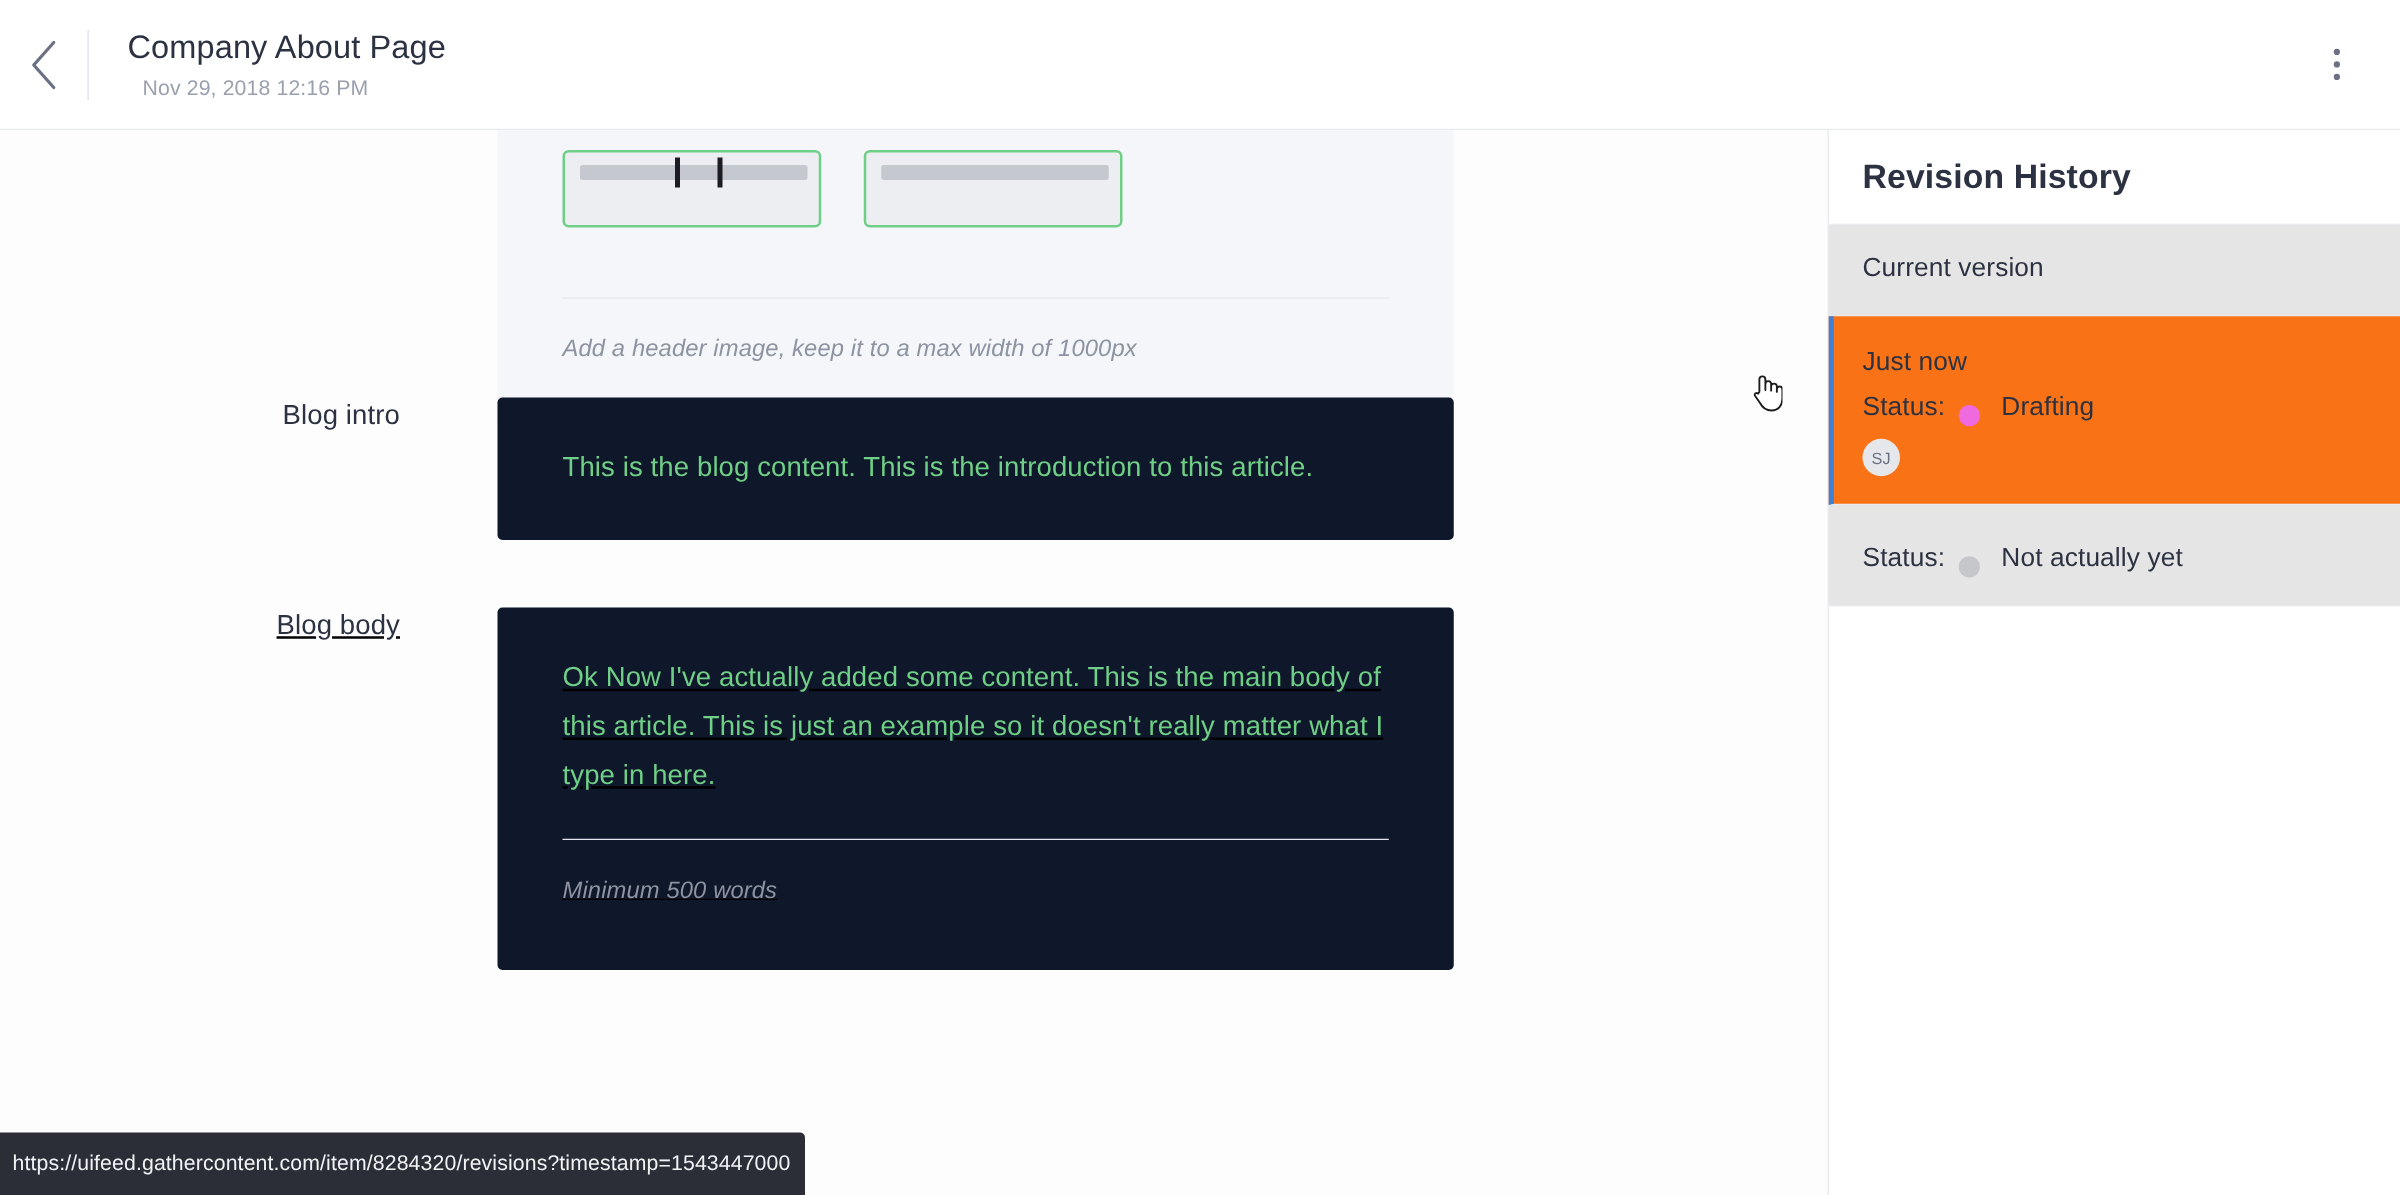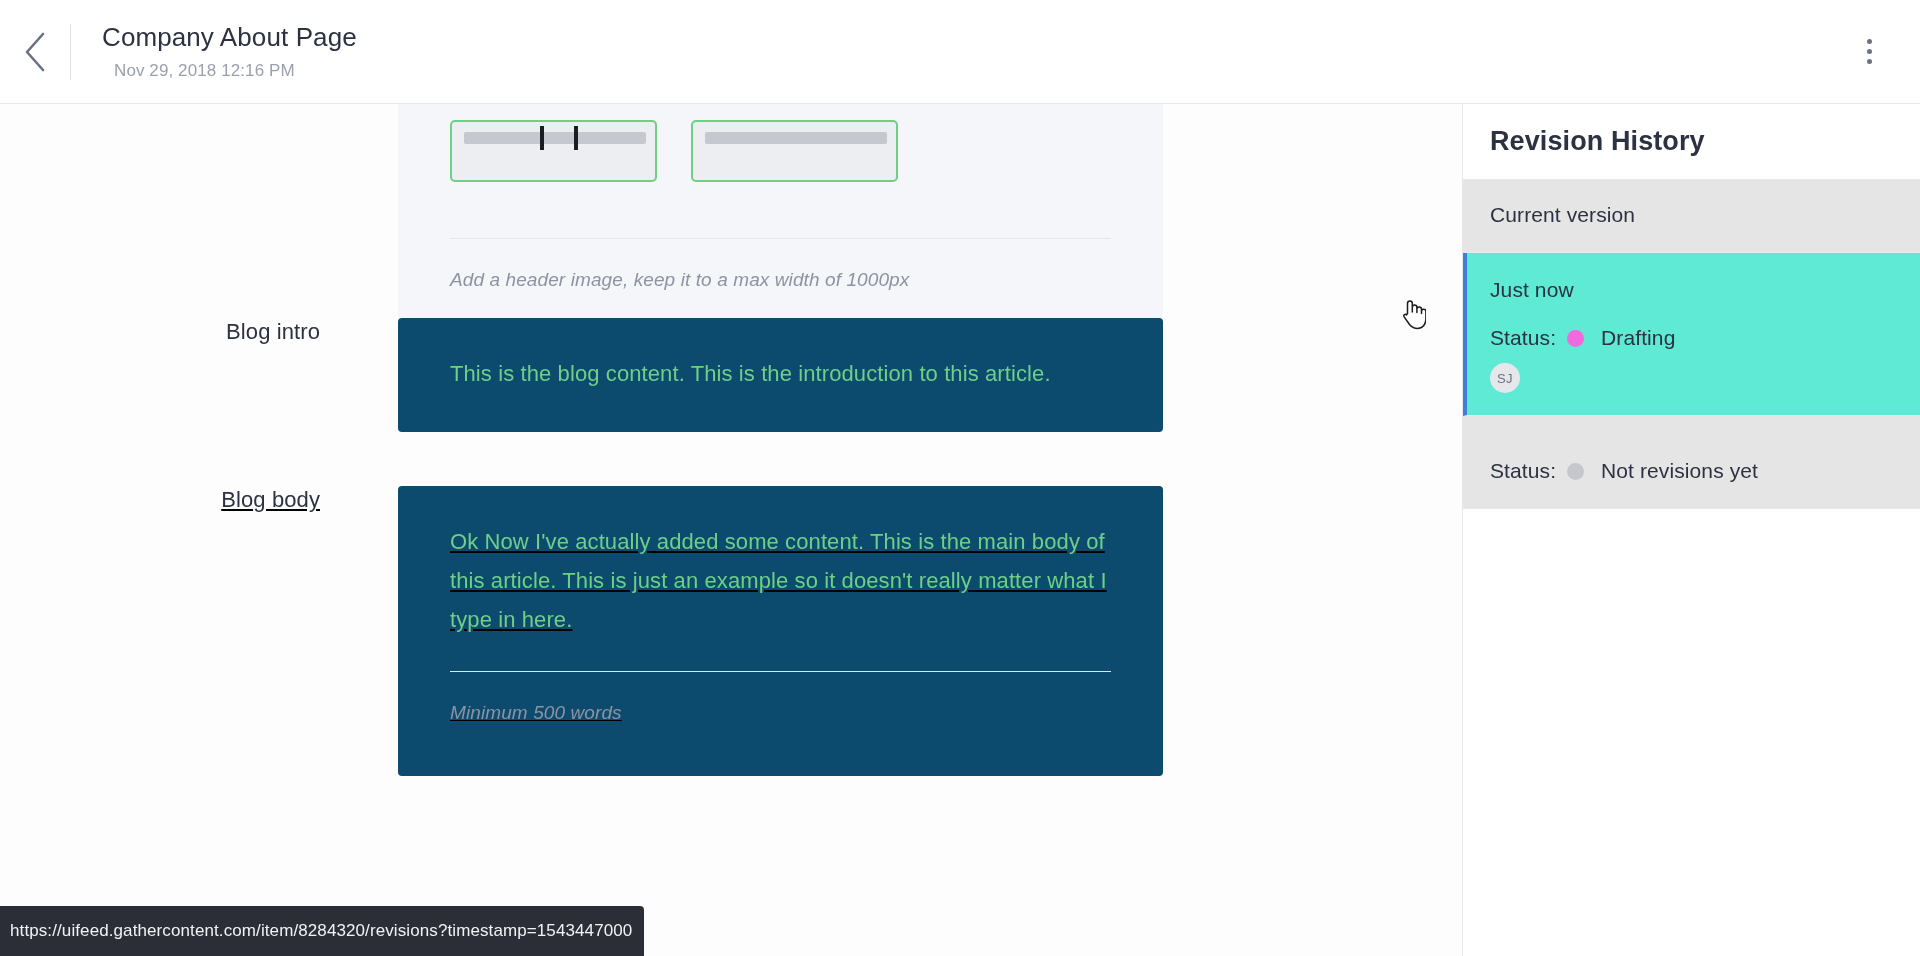--- a/index.html
+++ b/index.html
@@ -123,21 +123,21 @@
     flex: 0 0 398px;
     text-align: right;
     padding-right: 78px;
     font-size: 22px;
     color: #2c3241;
     line-height: 28px;
     letter-spacing: 0.1px;
   }
 
   .field-card {
-    background: #0c4a6e;
+    background: #0f172a;
     border-radius: 4px;
     width: 765px;
     flex: 0 0 765px;
   }
 
   .field-value {
     font-size: 22px;
     line-height: 39px;
     color: #6fcf86;
     padding: 0 52px;
@@ -246,22 +246,22 @@
 
   .rev-time {
     font-size: 21px;
     color: #2c3241;
     line-height: 30px;
     letter-spacing: 0.1px;
   }
 
   .rev-status {
     display: flex;
-    align-items: center;
-    margin-top: 18px;
+    align-items: flex-end;
+    margin-top: 6px;
     font-size: 21px;
     color: #2c3241;
     line-height: 30px;
     letter-spacing: 0.1px;
   }
   .rev-status .lbl { margin-right: 11px; }
   .rev-dot {
     width: 17px; height: 17px;
     border-radius: 50%;
     display: inline-block;
@@ -379,35 +379,35 @@
     <div class="sidebar">
 
       <div class="sidebar-header">
         <div class="sidebar-title">Revision History</div>
       </div>
 
       <div class="rev-item current">
         <div class="rev-time">Current version</div>
       </div>
 
-      <div class="rev-item selected" style="background: #5eead4; border-left-color: rgb(63, 127, 212);">
+      <div class="rev-item selected" style="background: #f97316; border-left-color: rgb(63, 127, 212);">
         <div class="rev-time">Just now</div>
         <div class="rev-status">
           <span class="lbl">Status:</span>
           <span class="rev-dot" id="dot-1" style="background: rgb(238, 106, 222);"></span>
           <span>Drafting</span>
         </div>
         <div class="avatar">SJ</div>
       </div>
 
       <div class="rev-item">
         <div class="rev-status">
           <span class="lbl">Status:</span>
           <span class="rev-dot" id="dot-2" style="background: rgb(198, 199, 204);"></span>
-          <span>Not revisions yet</span>
+          <span>Not actually yet</span>
         </div>
       </div>
 
     </div>
   </div>
 
   <div class="cursor">
     <svg width="26" height="32" viewBox="0 0 26 32" fill="none">
       <path d="M7.5 15.5 V5.5 a2.4 2.4 0 0 1 4.8 0 V14 V9.2 a2.3 2.3 0 0 1 4.6 0 V14.5
                V11.2 a2.3 2.3 0 0 1 4.6 0 V15.5 V13.4 a2.2 2.2 0 0 1 4.4 0 V21

